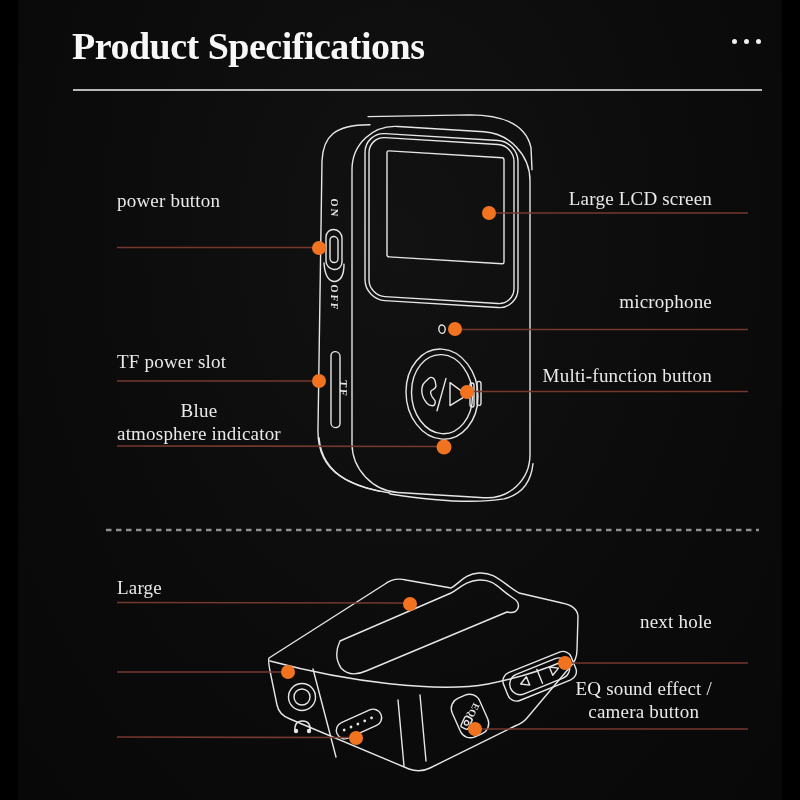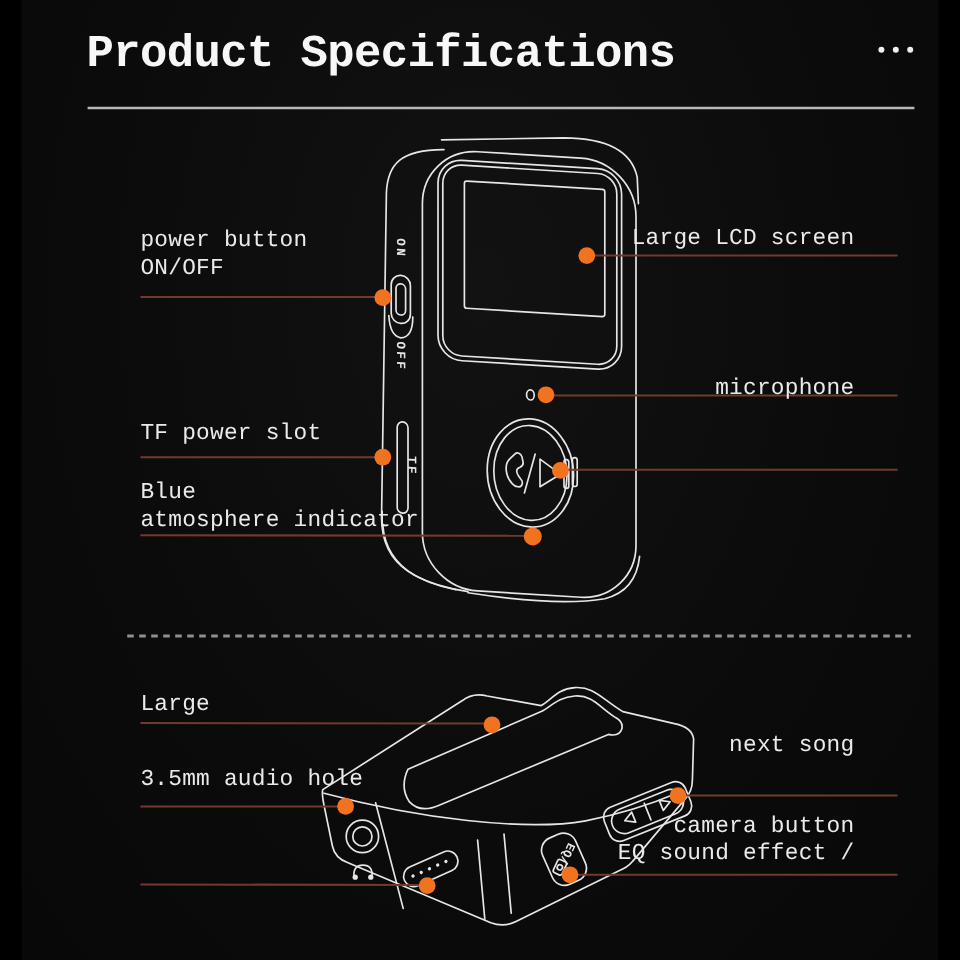--- a/index.html
+++ b/index.html
@@ -1,29 +1,29 @@
 <!DOCTYPE html>
 <html><head>
 <meta charset="utf-8">
 <style>
   html,body{margin:0;padding:0;background:#000;}
   .stage{
     position:relative;width:764px;height:800px;margin:0 auto;
     background:radial-gradient(ellipse at 50% 30%, #121212 0%, #0b0b0b 60%, #080808 100%);
-    font-family:Liberation Mono, monospace;overflow:hidden;
+    font-family:Liberation Serif, serif;overflow:hidden;
   }
   .page-title{
     position:absolute;left:54px;top:24px;margin:0;
     font-size:38px;font-weight:bold;letter-spacing:-0.5px;color:#f7f7f7;
   }
   .menu{position:absolute;left:714px;top:39px;display:flex;gap:7px;cursor:pointer;}
   .menu .dot{width:5px;height:5px;border-radius:50%;background:#efefef;}
   svg.art{position:absolute;left:0;top:0;}
   .label{position:absolute;color:#eaeaea;font-size:19px;line-height:23px;letter-spacing:0.2px;}
-  .label span{display:block;}
+  .label span{display:block;text-align:center;}
   .label.left{left:99px;text-align:left;}
   .label.right{right:70px;text-align:right;}
 </style>
 </head>
 <body>
 
 <div class="stage">
 
   <h1 class="page-title">Product Specifications</h1>
 
@@ -149,44 +149,43 @@
       <circle cx="392" cy="604" r="7"></circle>
       <circle cx="270" cy="672" r="7"></circle>
       <circle cx="338" cy="738" r="7"></circle>
       <circle cx="547" cy="663" r="7"></circle>
       <circle cx="457" cy="729" r="7"></circle>
     </g>
   </svg>
 
   <div class="label left" style="top:189px">
     <span>power button</span>
-    <span>ON/OFF</span>
   </div>
   <div class="label left" style="top:350px">
     <span>TF power slot</span>
   </div>
   <div class="label left" style="top:399px">
     <span>Blue</span>
     <span>atmosphere indicator</span>
   </div>
   <div class="label right" style="top:187px">
     <span>Large LCD screen</span>
   </div>
-  <div class="label right" style="top:312px">
+  <div class="label right" style="top:290px">
     <span>microphone</span>
+  </div>
+  <div class="label right" style="top:364px">
+    <span>Multi-function button</span>
   </div>
   <div class="label left" style="top:576px">
     <span>Large</span>
   </div>
-  <div class="label left" style="top:638px">
-    <span>3.5mm audio hole</span>
-  </div>
   <div class="label left" style="top:684px">
   </div>
   <div class="label right" style="top:610px">
-    <span>next song</span>
+    <span>next hole</span>
   </div>
   <div class="label right" style="top:677px">
+    <span>EQ sound effect /</span>
     <span>camera button</span>
-    <span>EQ sound effect /</span>
   </div>
 
 </div>
 
 </body></html>

